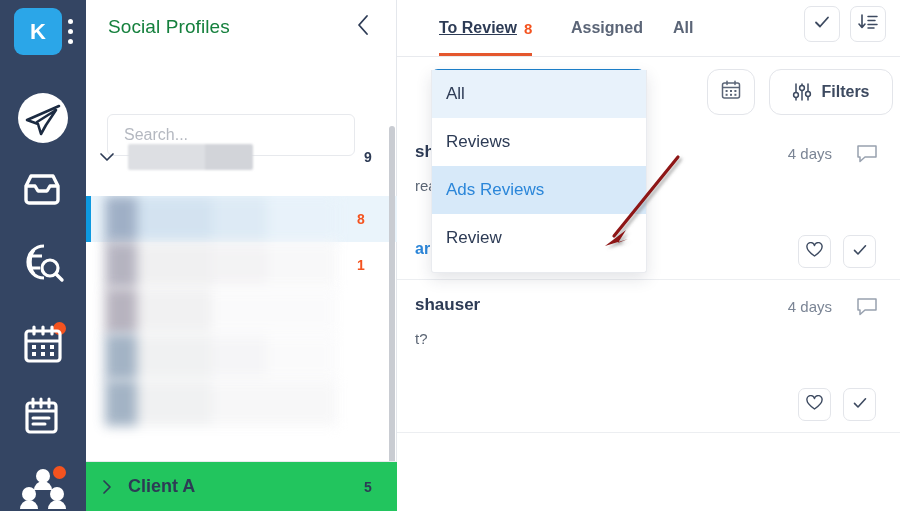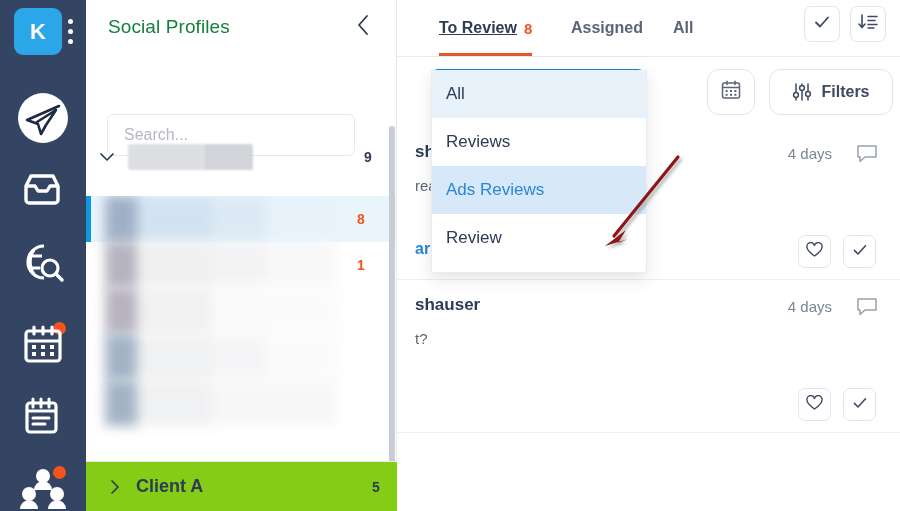--- a/index.html
+++ b/index.html
@@ -88,21 +88,21 @@
     position:absolute;left:19px;top:0;right:60px;height:46px;filter:blur(6px);opacity:.85;
   }
   .pcount{
     position:absolute;right:16px;top:0;height:46px;width:40px;
     display:flex;align-items:center;justify-content:center;
     font-size:14px;font-weight:700;color:#f4531f;
   }
 
   .bottom-group{
     position:absolute;left:0;bottom:0;width:311px;height:49px;
-    border-top:1px solid #e8eaee;display:flex;align-items:center;background:#84cc16;padding-left:8px;
+    border-top:1px solid #e8eaee;display:flex;align-items:center;background:#22c55e;
   }
   .bottom-group .group-name{font-size:18px;font-weight:700;color:#2d3b55;}
   .bottom-group .group-count{font-weight:700;color:#2d3b55;font-size:14px;}
 
   .panel-scroll{
     position:absolute;left:303px;top:126px;width:6px;height:374px;
     background:#c9ccd2;border-radius:3px;cursor:pointer;
   }
 
   

